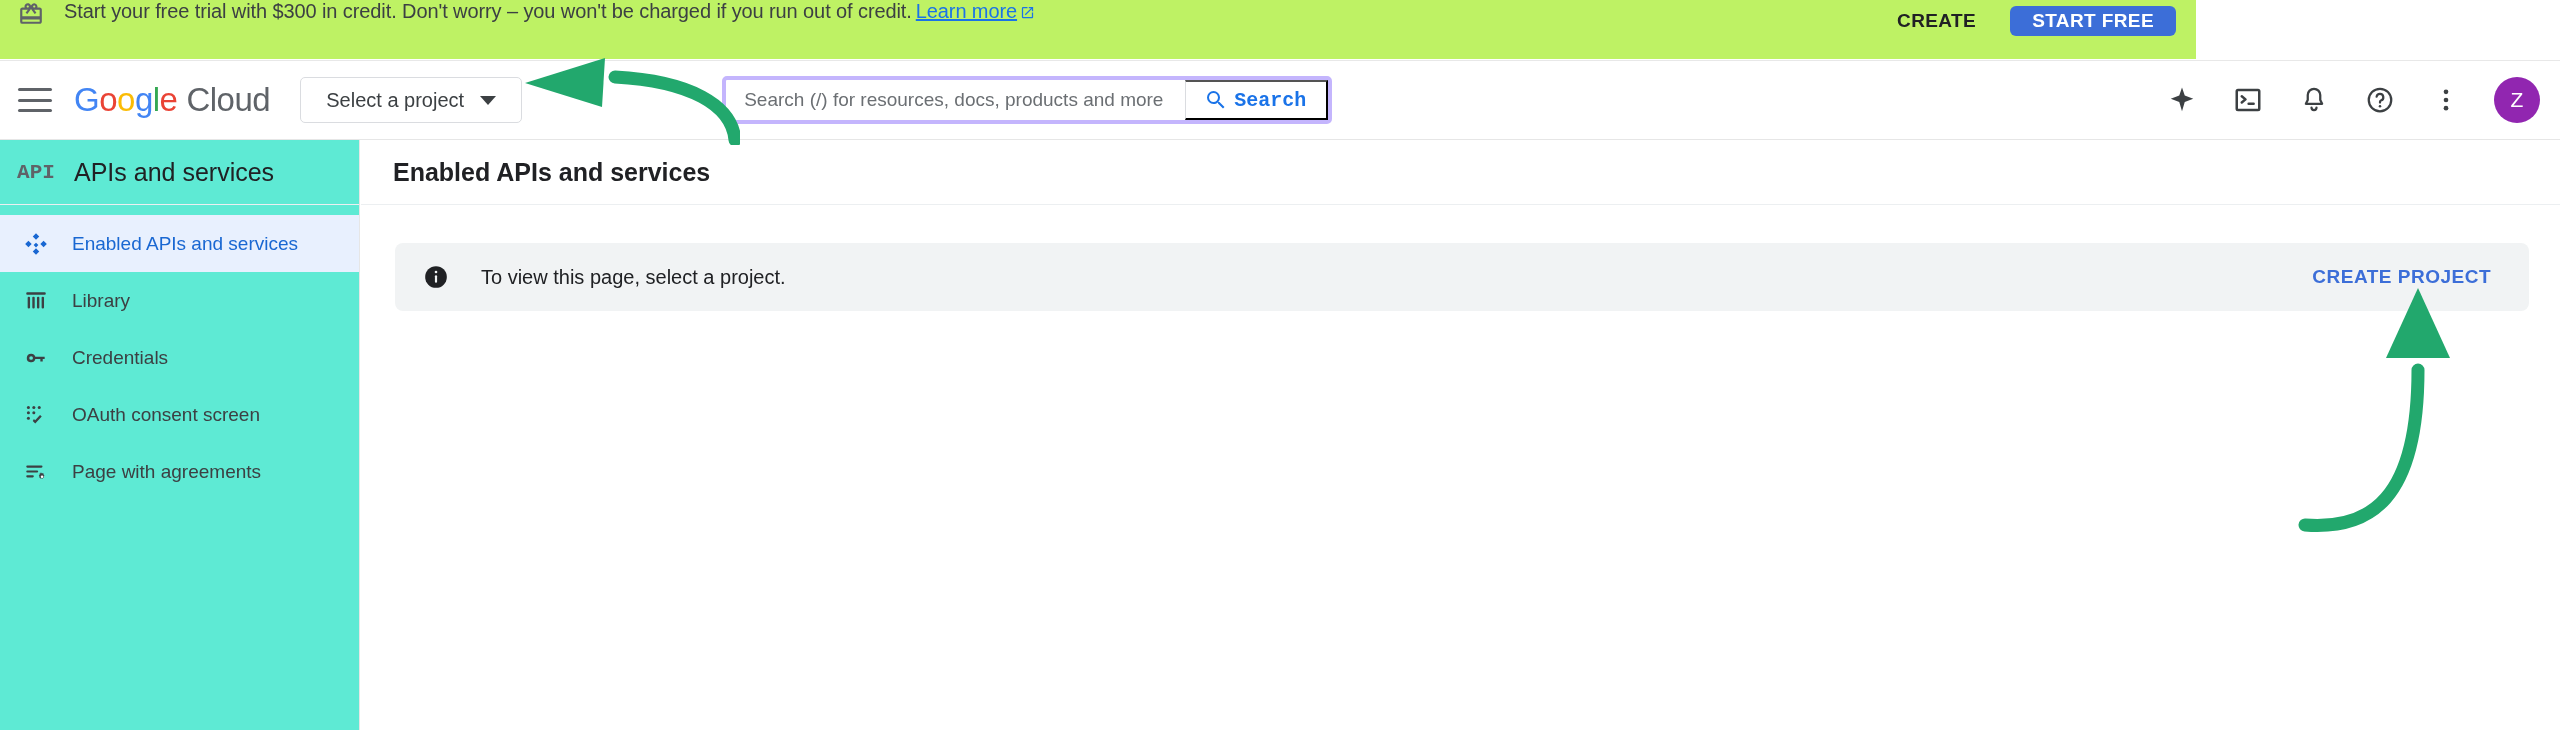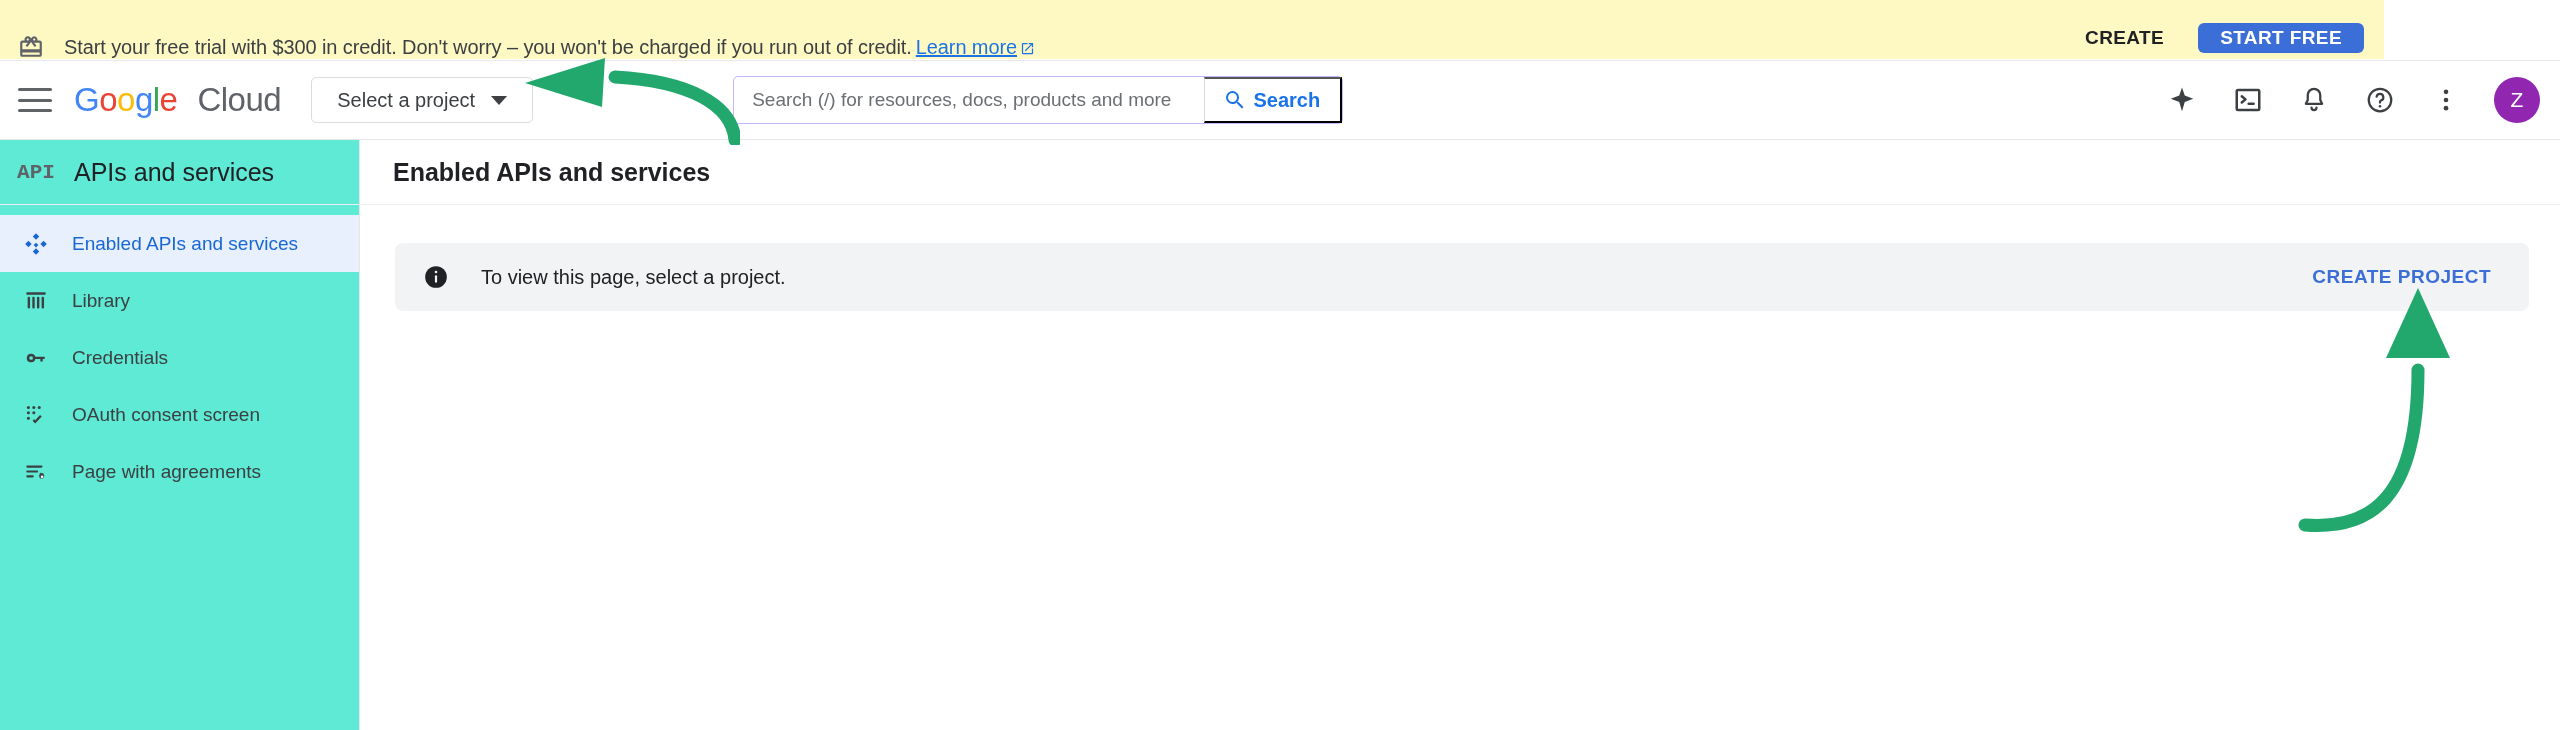--- a/index.html
+++ b/index.html
@@ -7,23 +7,23 @@
     width: 2560px; height: 730px;
     background: #ffffff;
     font-family: "Liberation Sans", sans-serif;
     overflow: hidden;
   }
   .page { position: relative; width: 2560px; height: 730px; }
 
   
   .promo-banner {
     position: absolute; left: 0; top: 0;
-    width: 2384px; height: 60px;
-    background: #fef9c3;
-    display: flex; align-items: flex-end;
+    width: 2196px; height: 60px;
+    background: #bef264;
+    display: flex; align-items: flex-start;
     border-bottom: 1px solid #ffffff;
   }
   .gift-icon { margin-left: 18px; width: 26px; height: 26px; display:block; }
   .promo-text {
     margin-left: 20px;
     font-size: 20px; color: #3c4043; white-space: nowrap;
     letter-spacing: -0.1px;
   }
   .promo-link {
     color: #1a73e8; text-decoration: underline; cursor: pointer;
@@ -58,51 +58,51 @@
     width: 34px; height: 24px; margin-left: 18px; margin-right: 22px;
     display: flex; flex-direction: column; justify-content: space-between;
     cursor: pointer;
   }
   .hamburger span { display:block; height: 3px; background: #5f6368; border-radius: 2px; }
 
   .gcloud-logo { display: flex; align-items: baseline; font-size: 33px; letter-spacing: -0.5px; }
   .gcloud-logo .l { font-weight: 500; }
   .g1 { color: #4285f4; } .g2 { color: #ea4335; } .g3 { color: #fbbc05; }
   .g4 { color: #4285f4; } .g5 { color: #34a853; } .g6 { color: #ea4335; }
-  .cloud-word { color: #5f6368; margin-left: 20px; font-weight: 400; }
+  .cloud-word { color: #5f6368; margin-left: 9px; font-weight: 400; }
 
   .project-select {
     margin-left: 30px;
     height: 46px; min-width: 222px;
     border: 1px solid #dadce0; border-radius: 5px;
     display: flex; align-items: center; justify-content: center; gap: 16px;
     padding: 0 16px; cursor: pointer; background: #fff;
   }
   .project-select-label { font-size: 20px; color: #3c4043; }
   .caret { width:0;height:0;border-left:8px solid transparent;border-right:8px solid transparent;border-top:9px solid #3c4043; }
 
   .search-wrap {
     margin-left: 200px;
     display: flex; align-items: center;
     width: 610px; height: 48px;
-    border: 1px solid #c4b5fd; border-radius: 5px;
+    border: 4px solid #c4b5fd; border-radius: 5px;
     background: #fff;
   }
   .search-input {
     flex: 1; height: 100%; border: none; outline: none; background: transparent;
     font-size: 19px; color: #3c4043; padding: 0 18px;
     font-family: "Liberation Sans", sans-serif;
   }
   .search-input::placeholder { color: #6b6f73; }
   .search-btn {
     display: flex; align-items: center; gap: 6px;
     height: 100%; padding: 0 20px 0 18px; cursor: pointer;
     border-left: 1px solid #dadce0; color: #1a73e8;
     font-size: 20px; font-weight: bold; background: transparent;
-    font-family: Liberation Sans, sans-serif;
+    font-family: Liberation Mono, monospace;
   }
 
   .appbar-right {
     margin-left: auto; display: flex; align-items: center; gap: 18px; margin-right: 20px;
   }
   .icon-btn {
     width: 48px; height: 48px; border-radius: 50%;
     display: flex; align-items: center; justify-content: center;
     cursor: pointer; background: transparent; border: none;
   }

